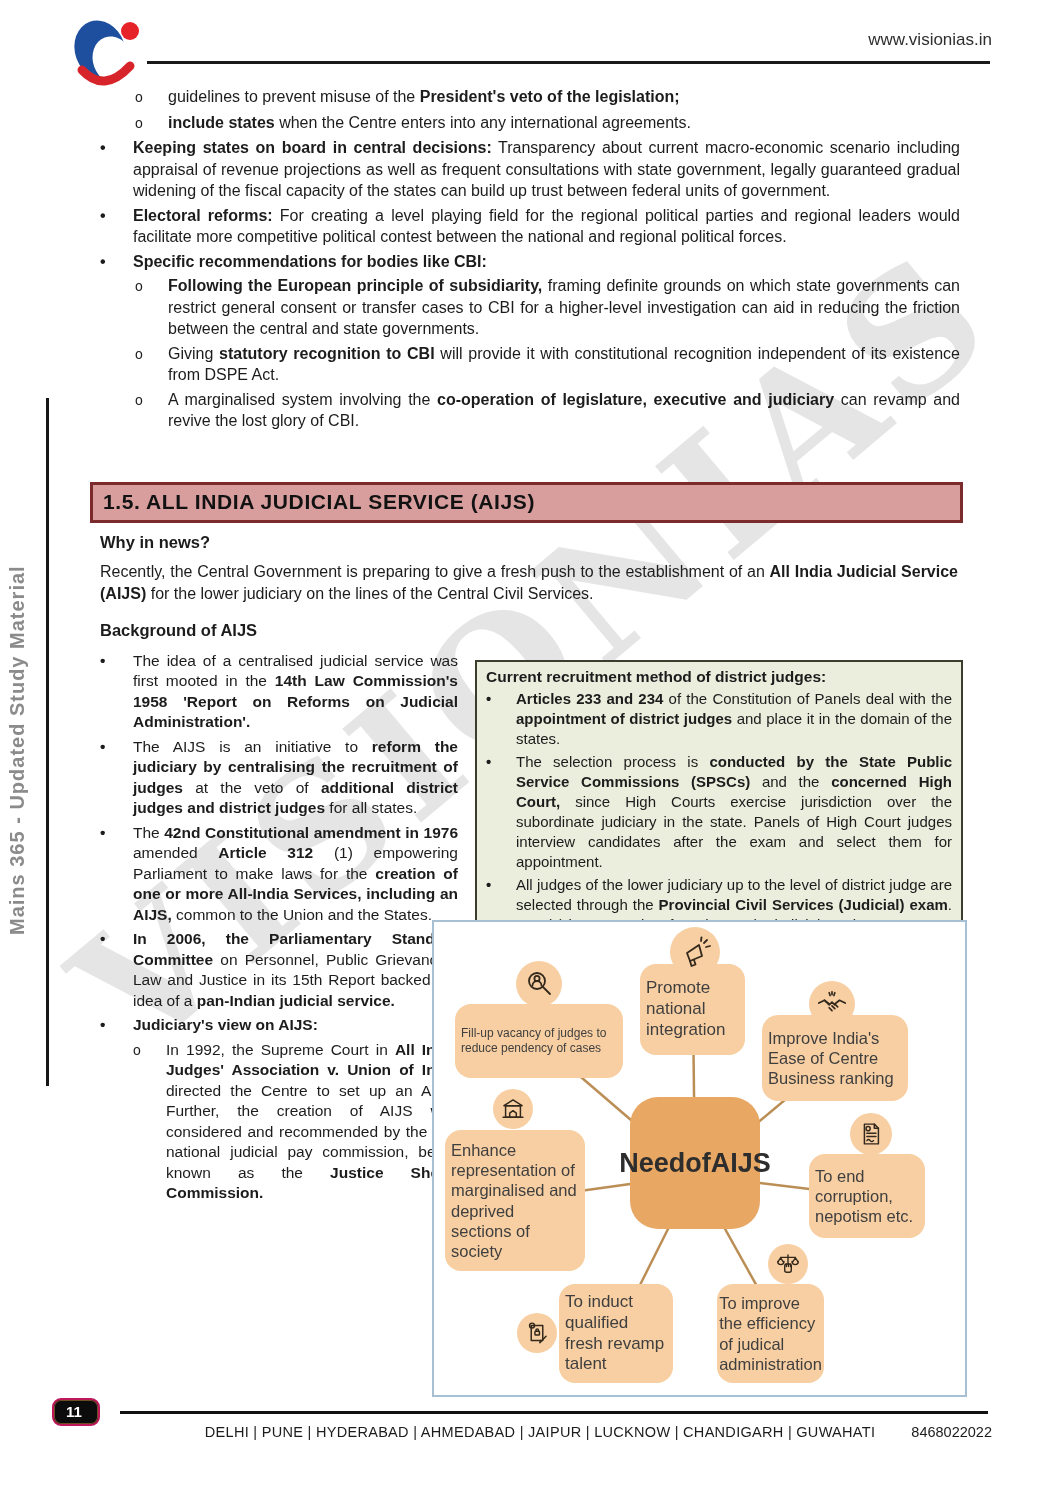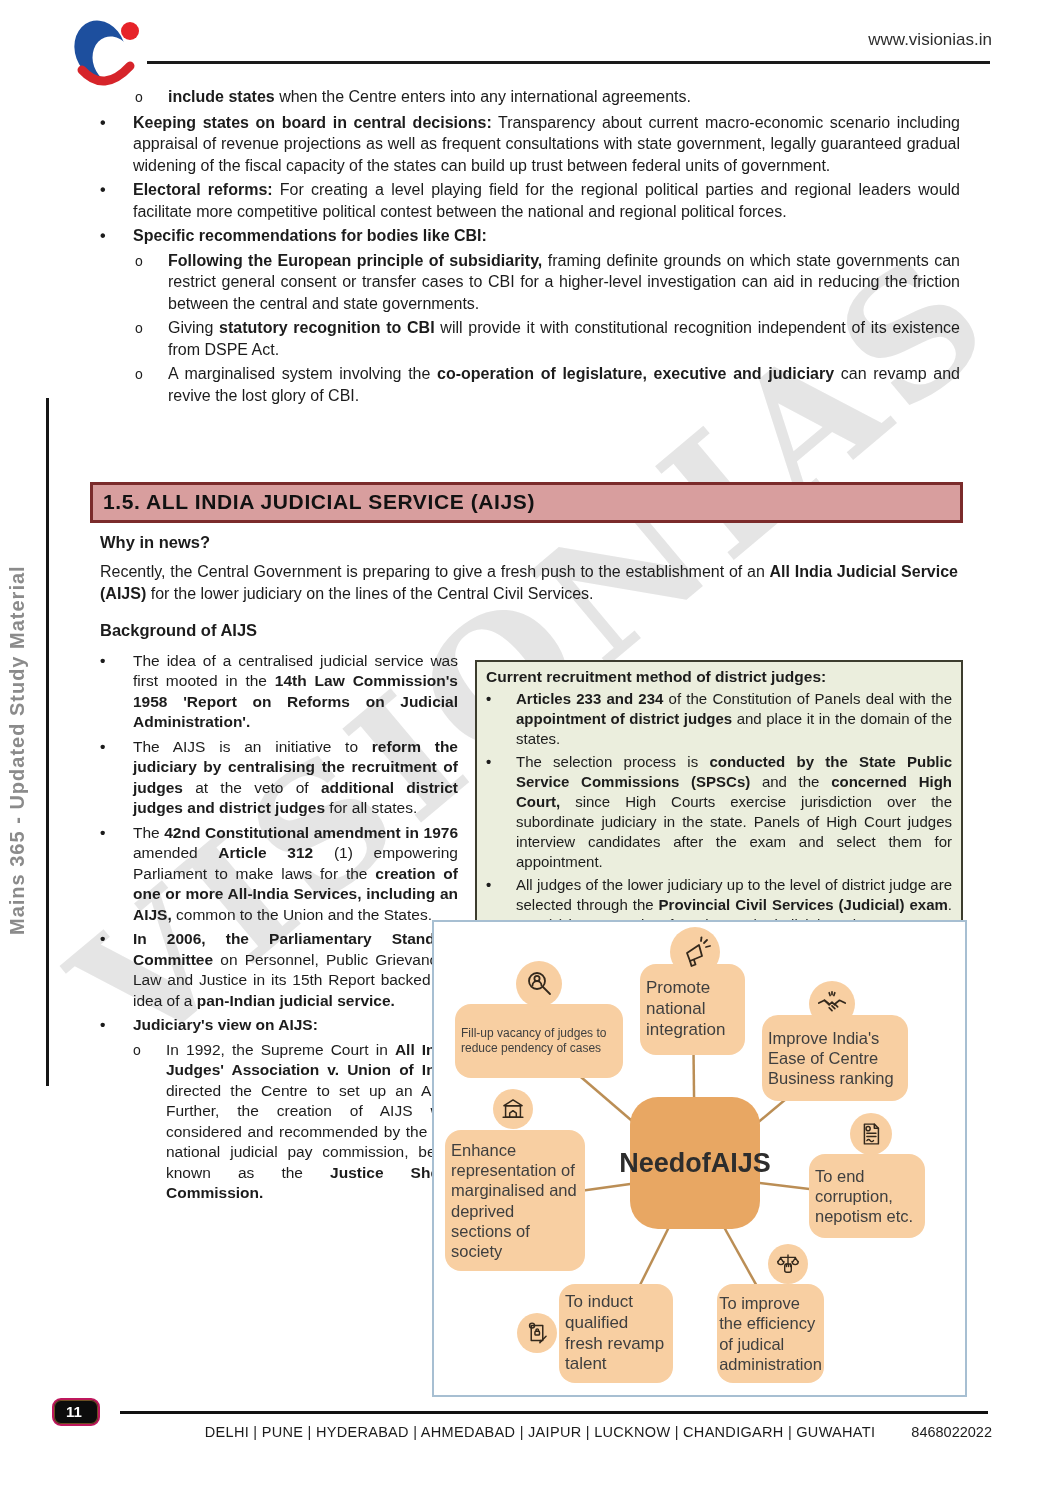--- a/index.html
+++ b/index.html
@@ -102,20 +102,24 @@
   </div>
   <div class="abs site-url">www.visionias.in</div>
   <div class="abs header-rule"></div>
 
   <div class="abs side-label">Mains 365 - Updated Study Material</div>
   <div class="abs side-rule"></div>
 
   <div class="abs topblock">
     <div class="row sub">
       <span class="mk oo"></span>
+      <div class="txt"><span>guidelines to prevent misuse of the </span><span style="font-weight: bold;">President's veto of the legislation;</span></div>
+    </div>
+    <div class="row sub">
+      <span class="mk oo"></span>
       <div class="txt"><span style="font-weight: bold;">include states</span><span> when the Centre enters into any international agreements.</span></div>
     </div>
     <div class="row">
       <span class="mk dot"></span>
       <div class="txt"><span style="font-weight: bold;">Keeping states on board in central decisions:</span><span> Transparency about current macro-economic scenario including appraisal of revenue projections as well as frequent consultations with state government, legally guaranteed gradual widening of the fiscal capacity of the states can build up trust between federal units of government.</span></div>
     </div>
     <div class="row">
       <span class="mk dot"></span>
       <div class="txt"><span style="font-weight: bold;">Electoral reforms:</span><span> For creating a level playing field for the regional political parties and regional leaders would facilitate more competitive political contest between the national and regional political forces.</span></div>
     </div>

